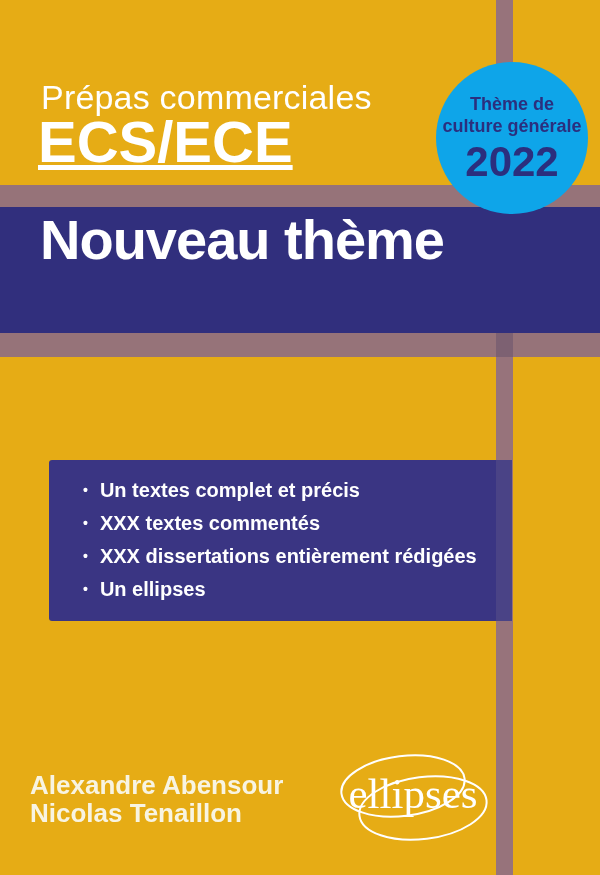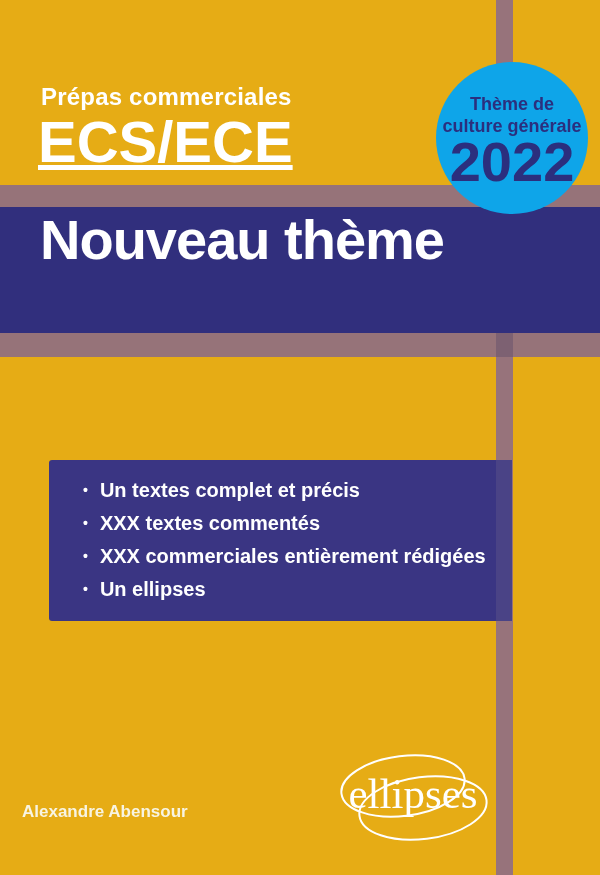--- a/index.html
+++ b/index.html
@@ -8,57 +8,57 @@
     background:#E6AC15;overflow:hidden;
     font-family:"Liberation Sans", sans-serif;
   }
   
   .v-stripe{position:absolute;left:496px;top:0;width:17px;height:875px;background:#97737B;z-index:1;}
   
   .v-stripe-over-band{position:absolute;left:496px;top:333px;width:17px;height:24px;background:#7D6172;z-index:2;}
   .v-stripe-over-box{position:absolute;left:496px;top:460px;width:16px;height:161px;background:#4A4386;z-index:3;}
 
   .series-block{position:absolute;left:38px;top:82px;z-index:2;color:#FFFFFF;}
-  .series-line{font-size:24px;font-weight:700;letter-spacing:.2px;line-height:30px;margin-left:3px;}
+  .series-line{font-size:34px;font-weight:400;letter-spacing:.2px;line-height:30px;margin-left:3px;}
   .series-name{font-size:58px;font-weight:800;line-height:60px;letter-spacing:0px;text-decoration:underline;}
 
   .band-mauve-1{position:absolute;left:0;top:185px;width:600px;height:22px;background:#967379;z-index:0;}
   .band-mauve-2{position:absolute;left:0;top:333px;width:600px;height:24px;background:#967379;z-index:0;}
 
   .title-band{
     position:absolute;left:0;top:207px;width:600px;height:126px;
     background:#312F7D;z-index:2;display:flex;
   }
   .title-band .title{
     color:#FFFFFF;font-size:56px;font-weight:800;letter-spacing:-1px;
     padding-left:40px;white-space:nowrap;
   }
 
   .badge{
     position:absolute;left:436px;top:62px;width:152px;height:152px;border-radius:50%;
     background:#0ea5e9;z-index:4;display:flex;flex-direction:column;
     align-items:center;justify-content:center;text-align:center;color:#2B2F7E;
   }
   .badge .b-line{font-size:18px;font-weight:700;line-height:22px;white-space:nowrap;}
-  .badge .b-year{font-size:56px;font-weight:800;line-height:44px;margin-top:3px;}
+  .badge .b-year{font-size:42px;font-weight:800;line-height:44px;margin-top:3px;}
 
   .feature-box{
     position:absolute;left:49px;top:460px;width:463px;height:161px;
     background:#3A3583;border-radius:3px;z-index:2;box-sizing:border-box;
     display:flex;flex-direction:column;justify-content:center;
   }
   .feature-list{list-style:none;margin:0;padding:0 0 0 34px;}
   .feature-list li{
     display:flex;align-items:baseline;color:#FFFFFF;
     font-size:20px;font-weight:700;line-height:31px;white-space:nowrap;
   }
   .feature-list .bullet{font-size:14px;margin-right:12px;position:relative;top:-2px;}
 
-  .authors{position:absolute;left:22px;top:771px;z-index:2;color:#F8F4E2;
-    font-size:17px;font-weight:600;line-height:28px;margin-top:27px;}
+  .authors{position:absolute;left:30px;top:771px;z-index:2;color:#F8F4E2;
+    font-size:26px;font-weight:600;line-height:28px;}
 
   .logo{position:absolute;left:331px;top:746px;z-index:2;}
 </style>
 </head>
 <body>
 
 <div class="cover">
 
   <div class="v-stripe"></div>
   <div class="band-mauve-1"></div>
@@ -85,33 +85,34 @@
       <li>
         <span class="bullet">•</span>
         <span>Un textes complet et précis</span>
       </li>
       <li>
         <span class="bullet">•</span>
         <span>XXX textes commentés</span>
       </li>
       <li>
         <span class="bullet">•</span>
-        <span>XXX commerciales entièrement rédigées</span>
+        <span>XXX dissertations entièrement rédigées</span>
       </li>
       <li>
         <span class="bullet">•</span>
         <span>Un ellipses</span>
       </li>
     </ul>
   </div>
 
   <div class="v-stripe-over-box"></div>
 
   <div class="authors">
     <div>Alexandre Abensour</div>
+    <div>Nicolas Tenaillon</div>
   </div>
 
   <svg class="logo" width="164" height="106" viewBox="0 0 164 106">
     <ellipse cx="72" cy="40" rx="62" ry="30" fill="none" stroke="#FFFFFF" stroke-width="2" transform="rotate(-7 72 40)"></ellipse>
     <ellipse cx="92" cy="62" rx="64" ry="31" fill="none" stroke="#FFFFFF" stroke-width="2" transform="rotate(-7 92 62)"></ellipse>
     <text x="82" y="62" text-anchor="middle" fill="#FFFFFF" font-family="Liberation Serif, serif" font-size="43">ellipses</text>
   </svg>
 
 </div>
 

